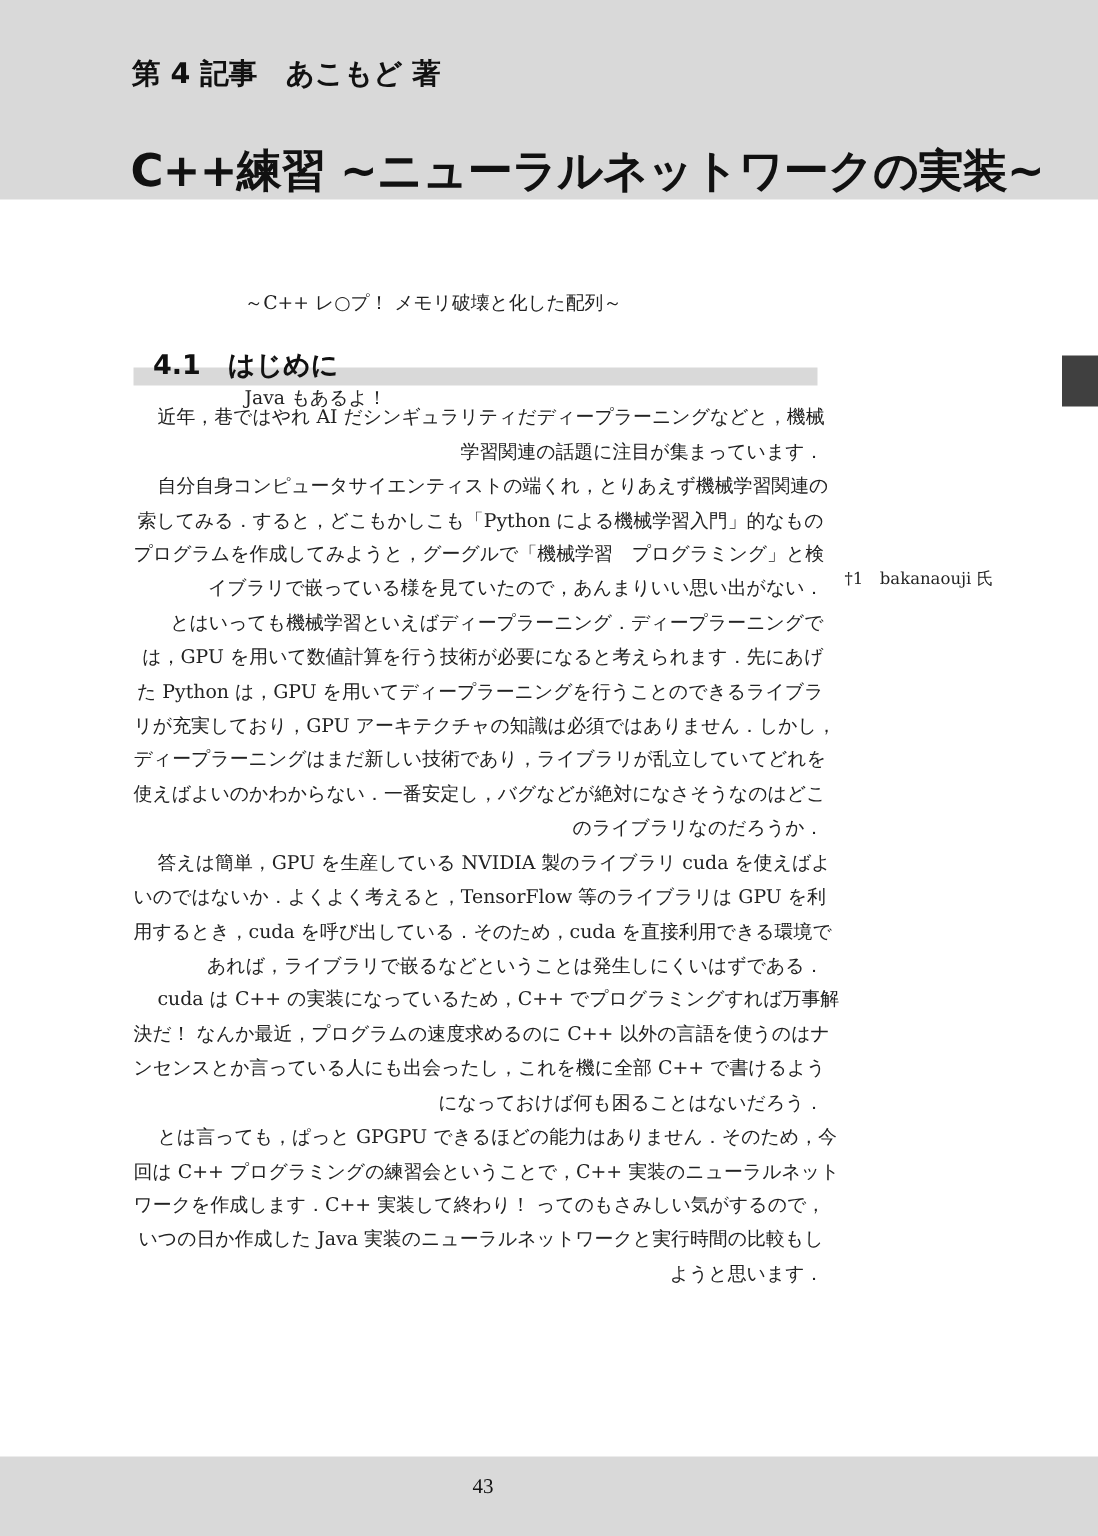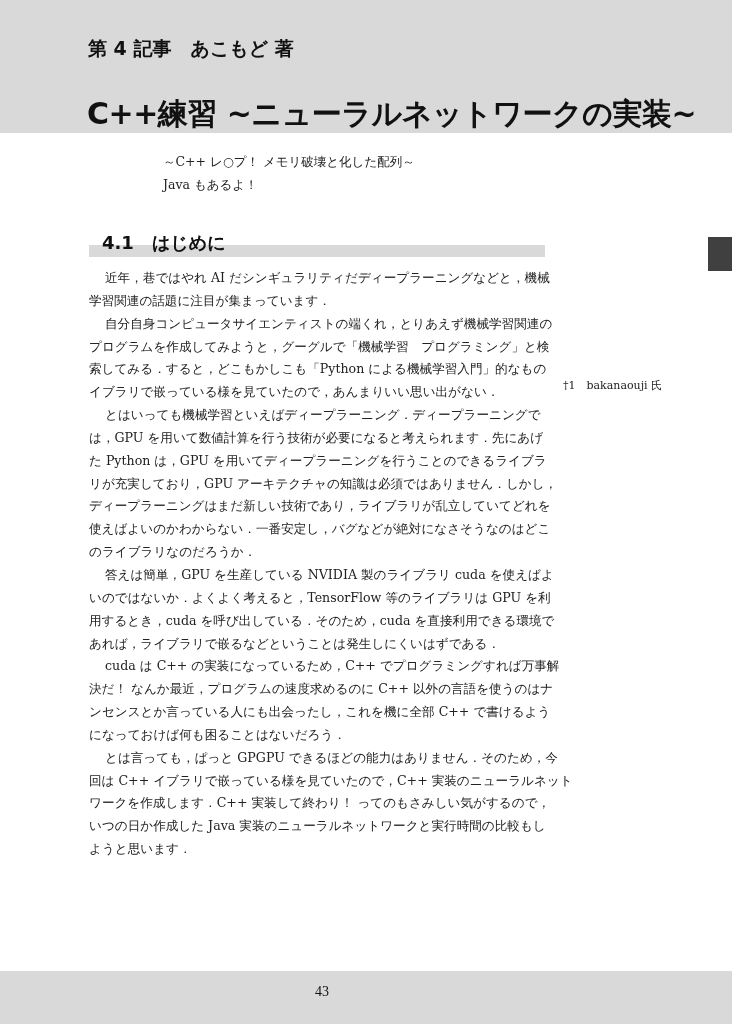--- a/index.html
+++ b/index.html
@@ -22,42 +22,42 @@
       position: absolute; left: 87px; top: 74px;
       font-family: "DejaVu Sans", "Liberation Sans", sans-serif;
       font-weight: bold; font-size: 30px; color: #111; white-space: nowrap;
       letter-spacing: -0.5px;
       margin-top: 20px;
     }
     .epigraph {
       position: absolute; left: 163px; top: 150px;
       font-size: 12.5px; line-height: 23px; color: #222;
     }
-    .epigraph div { white-space: nowrap; }
+    .epigraph div { white-space: nowrap; margin-top: 40px; }
     .section-heading {
       position: absolute; left: 89px; top: 231px; width: 456px; height: 28px;
     }
     .section-bar {
       position: absolute; left: 0; top: 14px; width: 456px; height: 12px;
       background: #d9d9d9;
     }
     .section-text {
       position: absolute; left: 13px; top: 0px;
       font-family: "DejaVu Sans", "Liberation Sans", sans-serif;
       font-weight: bold; font-size: 18px; color: #111; white-space: pre;
     }
     .side-tab {
       position: absolute; left: 708px; top: 237px; width: 24px; height: 34px;
       background: #404040;
     }
     .body-text {
       position: absolute; left: 89px; top: 267px; width: 460px;
       font-size: 12.6px; line-height: 22.85px; color: #222;
     }
-    .body-text .line { white-space: nowrap; height: 22.85px; }
+    .body-text .line { white-space: nowrap; height: 22.85px; text-align: right; }
     .body-text .indent { padding-left: 16px; }
     sup.fnref { font-size: 9px; vertical-align: 5px; }
     .sidenote {
       position: absolute; left: 563px; top: 378px;
       font-size: 11px; color: #222; white-space: pre;
     }
     .footer-band {
       position: absolute; left: 0; top: 971px; width: 732px; height: 53px;
       background: #d9d9d9;
     }
@@ -84,40 +84,40 @@
   <div class="section-bar"></div>
   <div class="section-text">4.1　はじめに</div>
 </div>
 
 <div class="side-tab"></div>
 
 <div class="body-text">
   <div class="line indent">近年，巷ではやれ AI だシンギュラリティだディープラーニングなどと，機械</div>
   <div class="line">学習関連の話題に注目が集まっています．</div>
   <div class="line indent">自分自身コンピュータサイエンティストの端くれ，とりあえず機械学習関連の</div>
+  <div class="line">索してみる．すると，どこもかしこも「Python による機械学習入門」的なもの</div>
   <div class="line">プログラムを作成してみようと，グーグルで「機械学習　プログラミング」と検</div>
-  <div class="line">索してみる．すると，どこもかしこも「Python による機械学習入門」的なもの</div>
   <div class="line">イブラリで嵌っている様を見ていたので，あんまりいい思い出がない．</div>
   <div class="line indent">とはいっても機械学習といえばディープラーニング．ディープラーニングで</div>
   <div class="line">は，GPU を用いて数値計算を行う技術が必要になると考えられます．先にあげ</div>
   <div class="line">た Python は，GPU を用いてディープラーニングを行うことのできるライブラ</div>
   <div class="line">リが充実しており，GPU アーキテクチャの知識は必須ではありません．しかし，</div>
   <div class="line">ディープラーニングはまだ新しい技術であり，ライブラリが乱立していてどれを</div>
   <div class="line">使えばよいのかわからない．一番安定し，バグなどが絶対になさそうなのはどこ</div>
   <div class="line">のライブラリなのだろうか．</div>
   <div class="line indent">答えは簡単，GPU を生産している NVIDIA 製のライブラリ cuda を使えばよ</div>
   <div class="line">いのではないか．よくよく考えると，TensorFlow 等のライブラリは GPU を利</div>
   <div class="line">用するとき，cuda を呼び出している．そのため，cuda を直接利用できる環境で</div>
   <div class="line">あれば，ライブラリで嵌るなどということは発生しにくいはずである．</div>
   <div class="line indent">cuda は C++ の実装になっているため，C++ でプログラミングすれば万事解</div>
   <div class="line">決だ！ なんか最近，プログラムの速度求めるのに C++ 以外の言語を使うのはナ</div>
   <div class="line">ンセンスとか言っている人にも出会ったし，これを機に全部 C++ で書けるよう</div>
   <div class="line">になっておけば何も困ることはないだろう．</div>
   <div class="line indent">とは言っても，ぱっと GPGPU できるほどの能力はありません．そのため，今</div>
-  <div class="line">回は C++ イブラリで嵌っている様を見ていたので，C++ 実装のニューラルネット</div>
+  <div class="line">回は C++ プログラミングの練習会ということで，C++ 実装のニューラルネット</div>
   <div class="line">ワークを作成します．C++ 実装して終わり！ ってのもさみしい気がするので，</div>
   <div class="line">いつの日か作成した Java 実装のニューラルネットワークと実行時間の比較もし</div>
   <div class="line">ようと思います．</div>
 </div>
 
 <div class="sidenote">†1　bakanaouji 氏</div>
 
 <div class="footer-band"></div>
 <div class="page-number">43</div>
 

